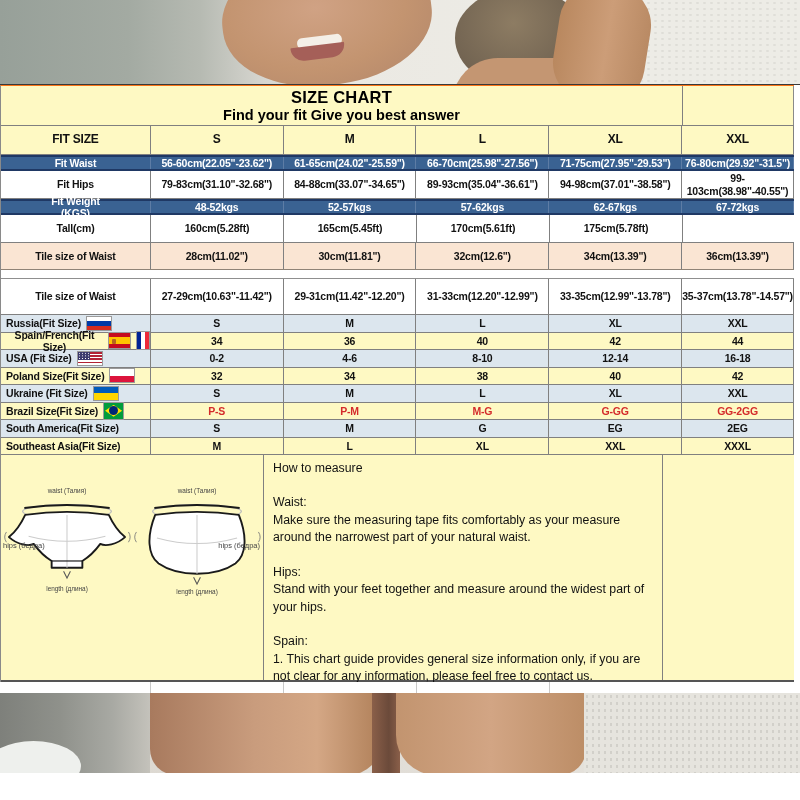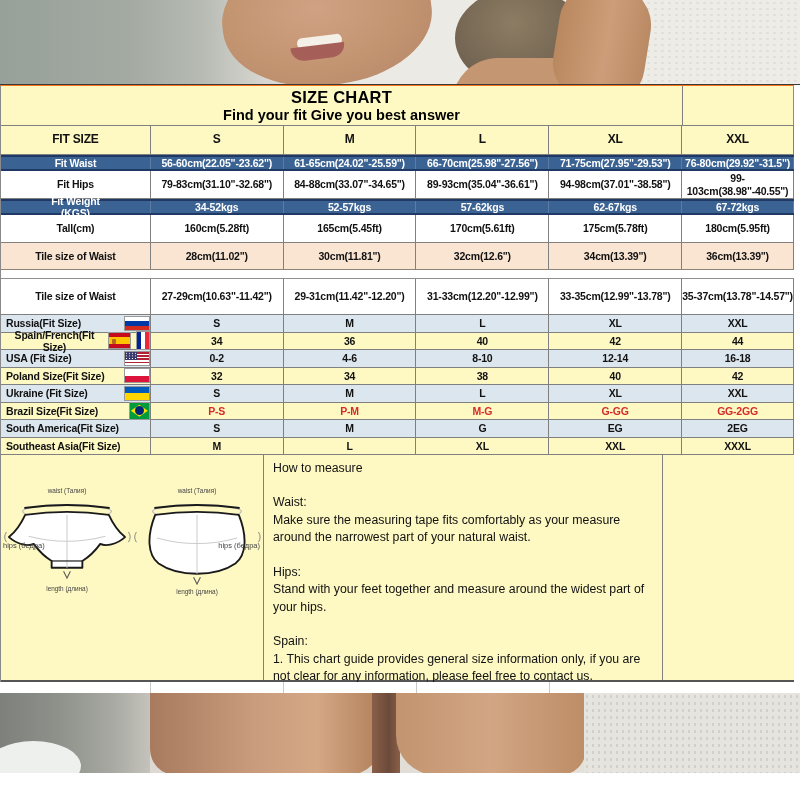--- a/index.html
+++ b/index.html
@@ -69,21 +69,21 @@
   .header-row { height:29px; }
   .header-row .cell { font-size:12px; }
   .r-blue { height:16px; background:#3A6292; border-top:2px solid #1F3864; border-bottom:2px solid #1F3864; }
   .r-blue .cell { color:#fff; border-right-color:#5d7ca5; }
   .r-plain { height:28px; background:#fff; }
   .r-peach { height:27px; background:#FAE5D3; border-bottom:1px solid #8f8376; }
   .gap-row { height:9px; background:#fff; border-bottom:1px solid #8f8f8f; }
   .r-tall { height:36px; background:#fff; }
   .crow { height:17.5px; }
   .crow .cell { font-size:10.5px; }
-  .crow .lab { flex-direction:row; justify-content:space-between; padding-left:5px; }
+  .crow .lab { flex-direction:row; justify-content:flex-start; padding-left:5px; }
   .crow.alt { background:#DCE6EE; }
   .crow .red { color:#D42B2B; }
 
   
   .flag { display:inline-block; height:15px; width:26px; border:1px solid #9a9a9a;
     margin-left:5px; position:relative; flex:none; }
   .flag-russia { background:linear-gradient(180deg,#fff 0 33%,#0039a6 33% 66%,#d52b1e 66%); }
   .flag-spain { width:23px; height:17px;
     background:linear-gradient(180deg,#c60b1e 0 26%,#ffc400 26% 74%,#c60b1e 74%); }
   .flag-spain::after { content:""; position:absolute; left:3px; top:6px; width:4px; height:5px;
@@ -170,35 +170,34 @@
           <div class="cell c2">84-88cm(33.07"-34.65")</div>
           <div class="cell c3">89-93cm(35.04"-36.61")</div>
           <div class="cell c4">94-98cm(37.01"-38.58")</div>
           <div class="cell c5">99-103cm(38.98"-40.55")</div>
         </div>
         <div class="row r-blue">
           <div class="cell c0">
             <div class="">Fit Weight</div>
             <div class="">(KGS)</div>
           </div>
-          <div class="cell c1">34-52kgs</div>
+          <div class="cell c1">48-52kgs</div>
           <div class="cell c2">52-57kgs</div>
           <div class="cell c3">57-62kgs</div>
           <div class="cell c4">62-67kgs</div>
           <div class="cell c5">67-72kgs</div>
         </div>
         <div class="row r-plain">
           <div class="cell c0">
             <div class="">Tall(cm)</div>
           </div>
           <div class="cell c1">160cm(5.28ft)</div>
           <div class="cell c2">165cm(5.45ft)</div>
           <div class="cell c3">170cm(5.61ft)</div>
           <div class="cell c4">175cm(5.78ft)</div>
-          <div class="cell c5">180cm(5.95ft)</div>
         </div>
         <div class="row r-peach">
           <div class="cell c0">
             <div class="">Tile size of Waist</div>
           </div>
           <div class="cell c1">28cm(11.02")</div>
           <div class="cell c2">30cm(11.81")</div>
           <div class="cell c3">32cm(12.6")</div>
           <div class="cell c4">34cm(13.39")</div>
           <div class="cell c5">36cm(13.39")</div>

